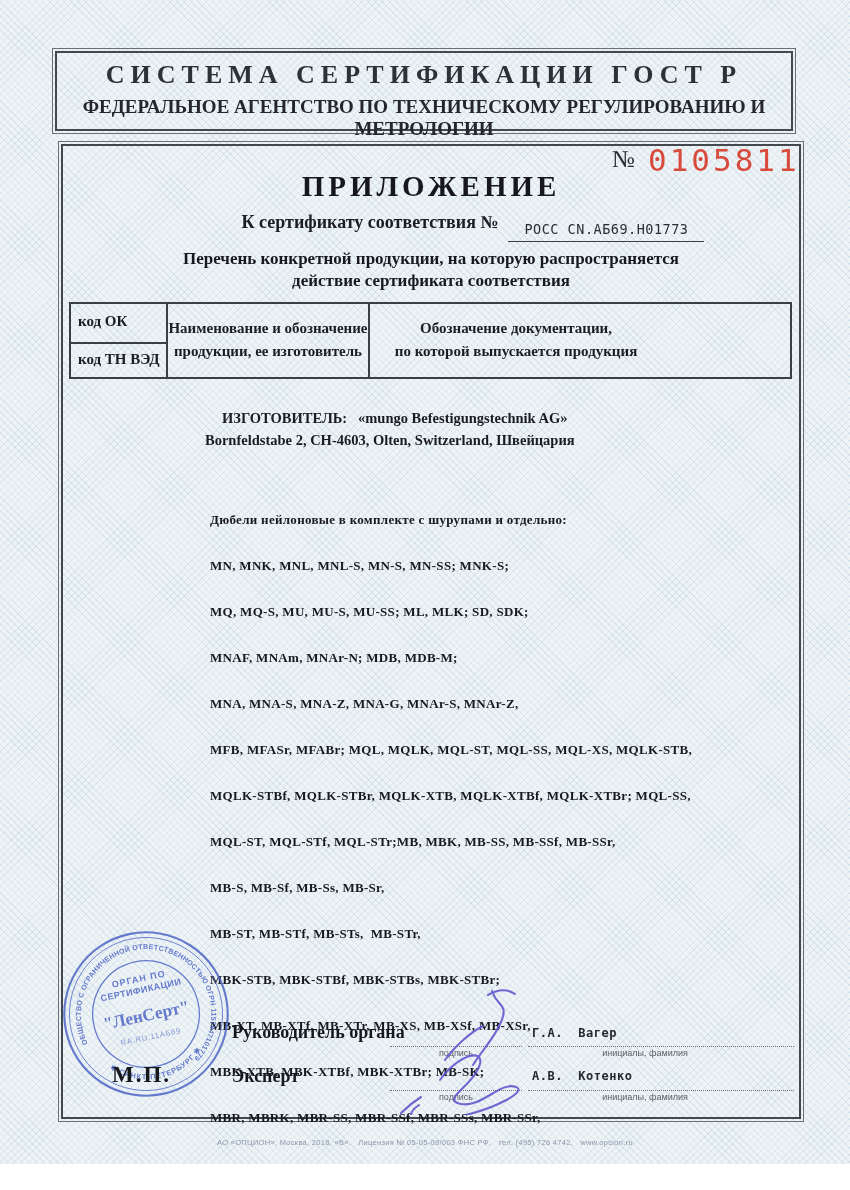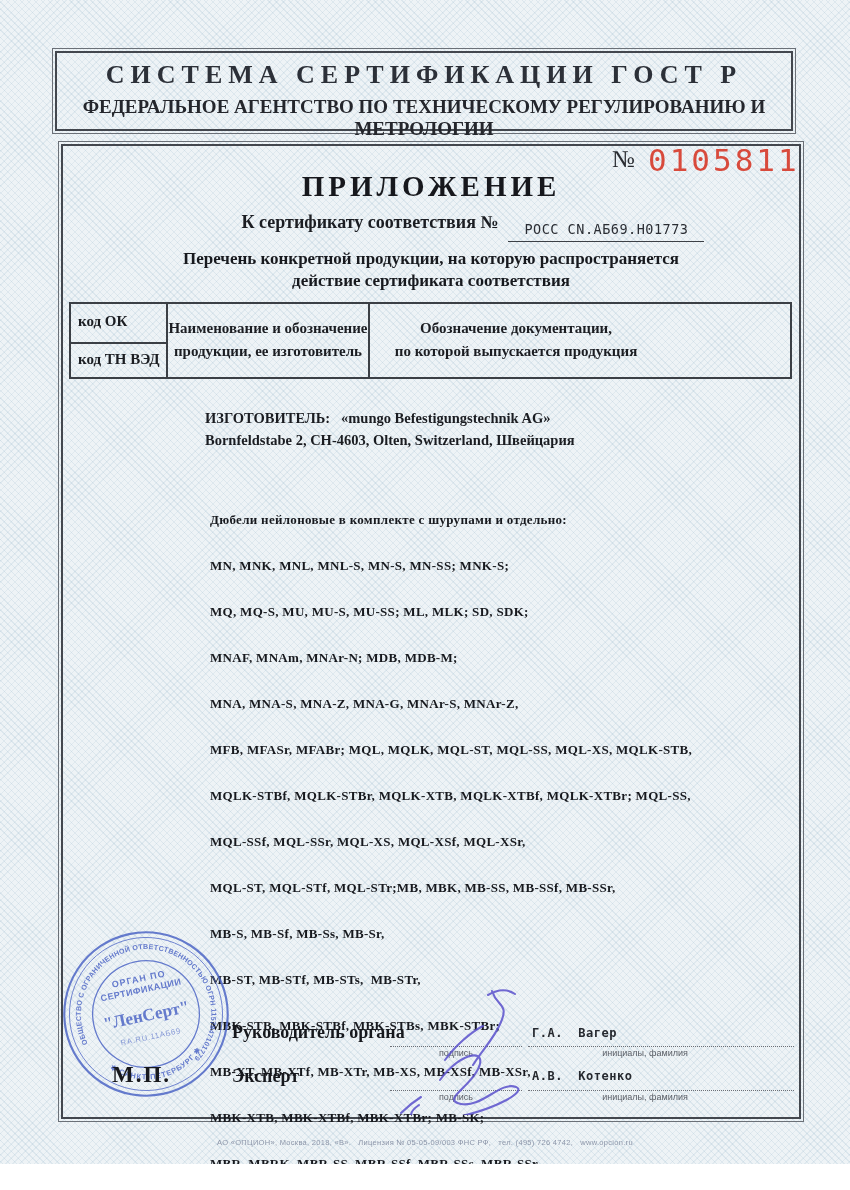--- a/index.html
+++ b/index.html
@@ -97,32 +97,31 @@
     <div class="abs serif tbl-cell col2hdr">
       <div>Наименование и обозначение</div>
       <div>продукции, ее изготовитель</div>
     </div>
     <div class="abs serif tbl-cell col3hdr">
       <div>Обозначение документации,</div>
       <div>по которой выпускается продукция</div>
     </div>
   </div>
 
-  <div class="abs serif manuf" style="top:410px;">ИЗГОТОВИТЕЛЬ:   «mungo Befestigungstechnik AG»</div>
+  <div class="abs serif manuf" style="top:410px;margin-left:17px;">ИЗГОТОВИТЕЛЬ:   «mungo Befestigungstechnik AG»</div>
   <div class="abs serif manuf" style="top:432px;">Bornfeldstabe 2, CH-4603, Olten, Switzerland, Швейцария</div>
 
   <div class="abs serif plist">
     <div>Дюбели нейлоновые в комплекте с шурупами и отдельно:</div>
     <div>MN, MNK, MNL, MNL-S, MN-S, MN-SS; MNK-S;</div>
     <div>MQ, MQ-S, MU, MU-S, MU-SS; ML, MLK; SD, SDK;</div>
     <div>MNAF, MNAm, MNAr-N; MDB, MDB-M;</div>
     <div>MNA, MNA-S, MNA-Z, MNA-G, MNAr-S, MNAr-Z,</div>
     <div>MFB, MFASr, MFABr; MQL, MQLK, MQL-ST, MQL-SS, MQL-XS, MQLK-STB,</div>
     <div>MQLK-STBf, MQLK-STBr, MQLK-XTB, MQLK-XTBf, MQLK-XTBr; MQL-SS,</div>
-    <div>MQL-SSf, MQL-SSr, MQL-XS, MQL-XSf, MQL-XSr,</div>
     <div>MQL-ST, MQL-STf, MQL-STr;MB, MBK, MB-SS, MB-SSf, MB-SSr,</div>
     <div>MB-S, MB-Sf, MB-Ss, MB-Sr,</div>
     <div>MB-ST, MB-STf, MB-STs,  MB-STr,</div>
     <div>MBK-STB, MBK-STBf, MBK-STBs, MBK-STBr;</div>
     <div>MB-XT, MB-XTf, MB-XTr, MB-XS, MB-XSf, MB-XSr,</div>
     <div>MBK-XTB, MBK-XTBf, MBK-XTBr; MB-SK;</div>
     <div>MBR, MBRK, MBR-SS, MBR-SSf, MBR-SSs, MBR-SSr,</div>
     
     
     

